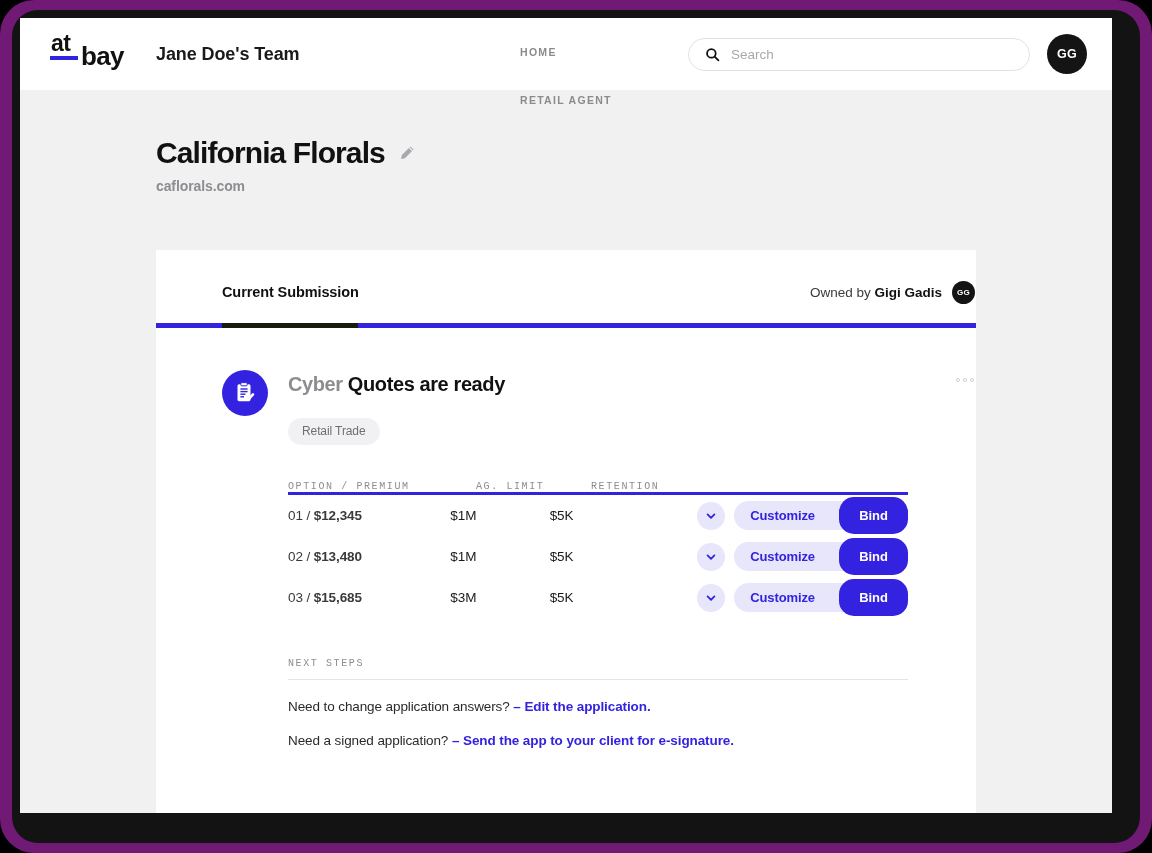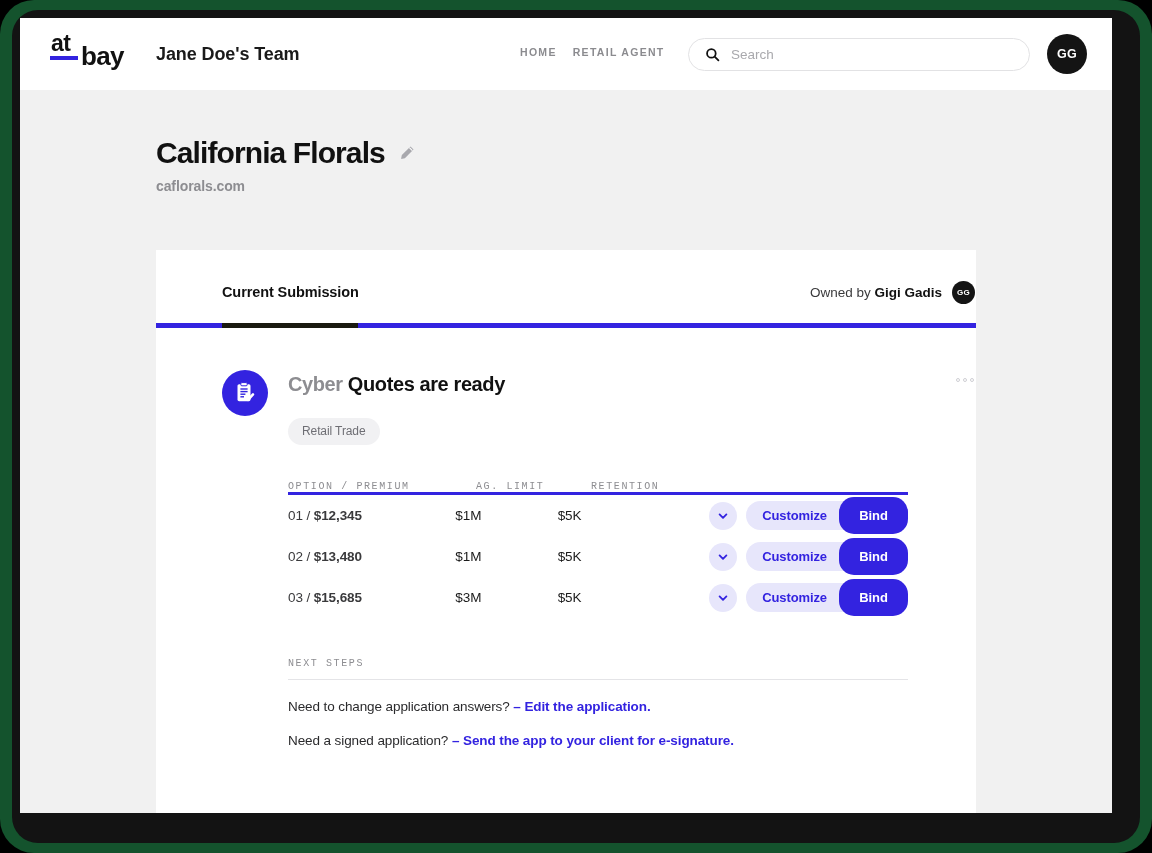--- a/index.html
+++ b/index.html
@@ -10,21 +10,21 @@
     overflow: hidden;
     background: #000000;
     font-family: "Liberation Sans", sans-serif;
   }
 
   
   #device-frame {
     position: absolute;
     left: 0; top: 0;
     width: 1152px; height: 853px;
-    background: #14532d;
+    background: #701a75;
     border-radius: 34px;
   }
   #device-inner-shadow {
     position: absolute;
     left: 12px; top: 10px;
     width: 1128px; height: 833px;
     border-radius: 26px;
     background: #131313;
   }
 
@@ -80,21 +80,22 @@
     left: 136px; top: 26px;
     font-size: 18px;
     font-weight: 700;
     color: #1a1a1a;
     letter-spacing: -0.1px;
   }
   #nav-links {
     position: absolute;
     left: 500px; top: 28px;
     display: flex;
-    gap: 16px;
+    gap: 36px;
+    flex-direction: column;
   }
   .nav-link {
     font-size: 10.5px;
     font-weight: 700;
     letter-spacing: 1.3px;
     color: #8b8b8f;
     text-transform: uppercase;
     cursor: pointer;
     white-space: nowrap;
   }
@@ -326,21 +327,21 @@
   }
   .customize-btn {
     background: transparent;
     border: none;
     font-family: "Liberation Sans", sans-serif;
     font-size: 13px;
     font-weight: 700;
     color: #3323e0;
     letter-spacing: -0.1px;
     cursor: pointer;
-    padding: 0 12px 0 0;
+    padding: 0 24px 0 0;
   }
   .bind-btn {
     background: #3323e0;
     border: none;
     border-radius: 15px;
     height: 37px;
     min-width: 69px;
     font-family: "Liberation Sans", sans-serif;
     font-size: 13px;
     font-weight: 700;

